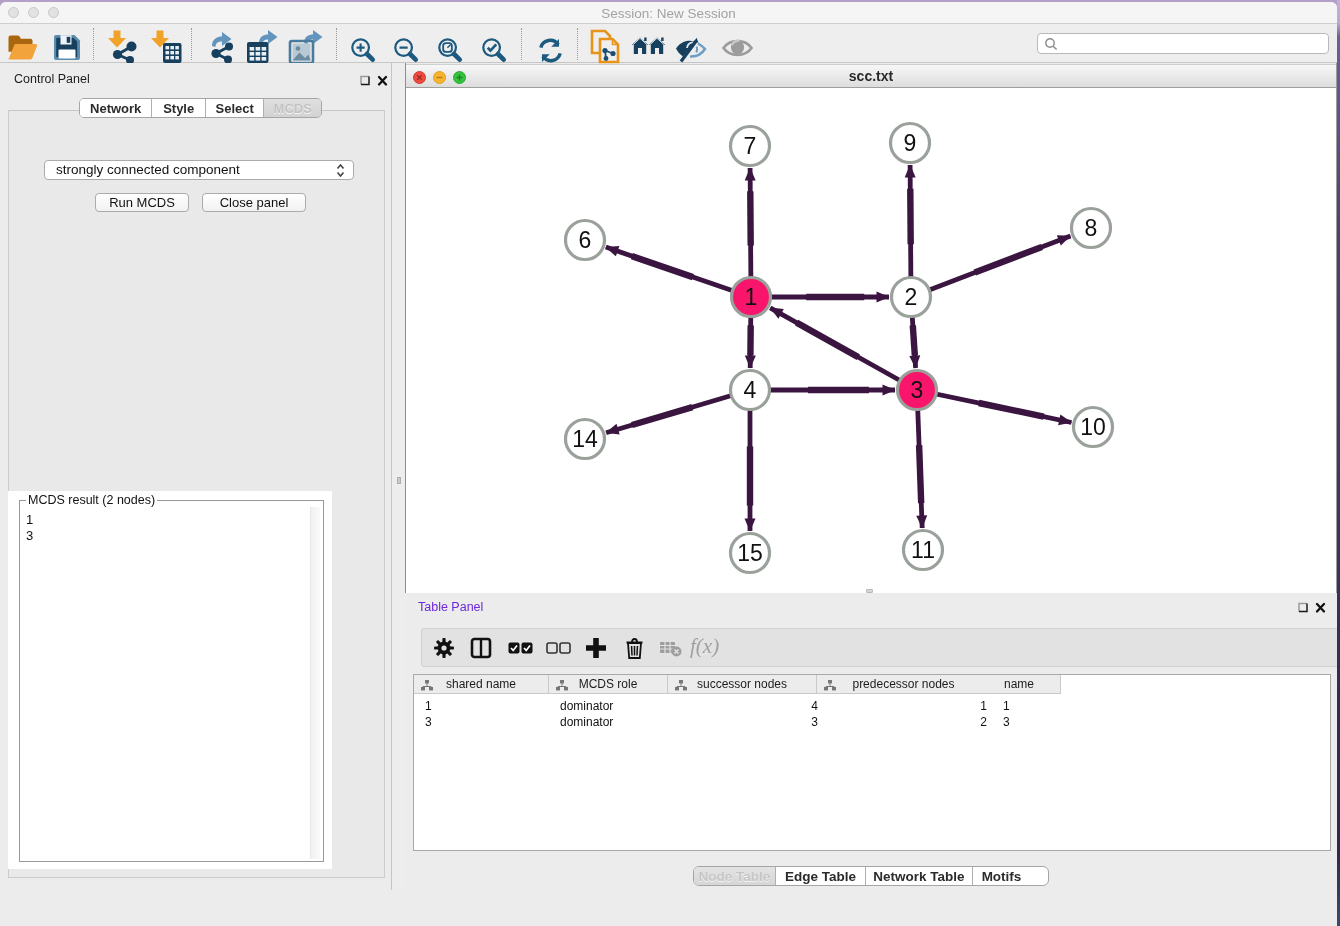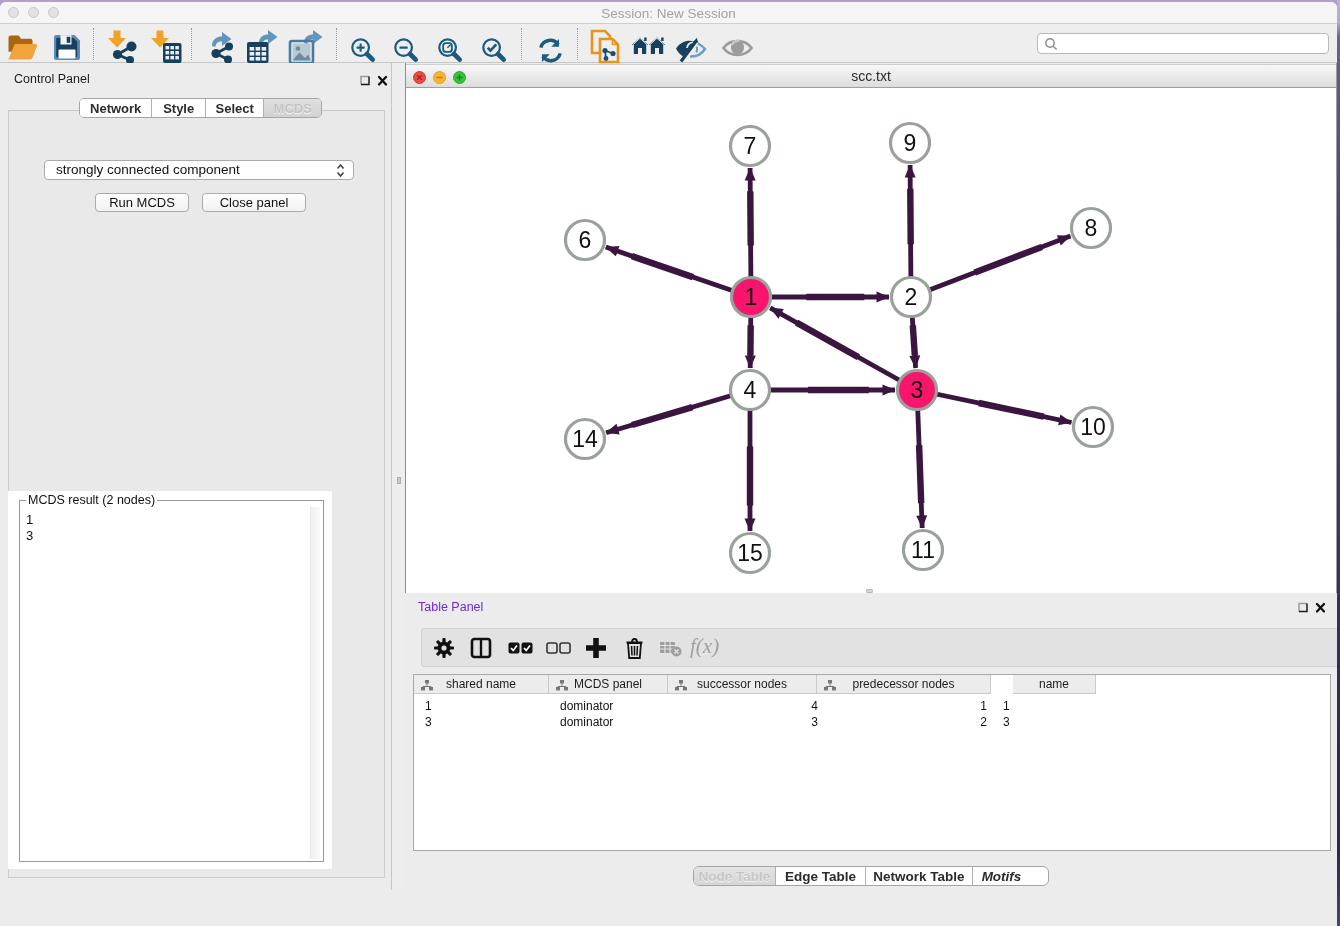--- a/index.html
+++ b/index.html
@@ -32,21 +32,21 @@
 #whitepane { position:absolute; left:8px; top:428px; width:324px; height:378px; background:#fff; }
 #fieldset { position:absolute; left:11px; top:9px; right:8px; bottom:7px; border:1px solid #989898; }
 #fslegend { position:absolute; left:6px; top:-8px; background:#fff; padding:0 2px; font-size:12.5px; color:#111; }
 #mcdstext { position:absolute; left:6px; top:11px; font-size:13px; color:#111; line-height:16px; }
 #mcdsscroll { position:absolute; right:3px; top:6px; width:10px; bottom:2px; background:linear-gradient(90deg,#f1f1f1,#fafafa); border-left:1px solid #e8e8e8; }
 
 #gutter { position:absolute; left:392px; top:61px; width:13px; height:827px; background:#ededed; }
 
 #netwin { position:absolute; left:405px; top:61px; width:932px; height:530px; border-left:1px solid #8e8e8e; border-right:1px solid #9e9e9e; }
 #nettitle { position:absolute; left:0; top:1px; width:100%; height:24px; background:linear-gradient(#f7f7f7,#dddddd); border-bottom:1px solid #9f9f9f; border-top:1px solid #cfcfcf; }
-#nettitletext { position:absolute; width:100%; text-align:center; top:3px; font-size:14px; font-weight:400; color:#2a2a2a; }
+#nettitletext { position:absolute; width:100%; text-align:center; top:3px; font-size:14px; font-weight:700; color:#2a2a2a; }
 .mac { position:absolute; top:6px; width:13px; height:13px; border-radius:50%; }
 #canvas { position:absolute; left:0; top:25px; width:930px; height:505px; background:#fff; }
 
 #tpanel { position:absolute; left:405px; top:594px; width:935px; height:294px; background:#ececec; }
 #tphead { position:absolute; left:13px; top:4px; font-size:12.5px; color:#6d28d9; }
 #ttoolbar { position:absolute; left:16px; top:32px; width:919px; height:39px; background:#e2e2e2; border:1px solid #d0d0d0; border-radius:3px; }
 #ttable { position:absolute; left:8px; top:78px; width:918px; height:177px; background:#fff; border:1px solid #a9a9a9; }
 .thdr { position:absolute; top:0; height:19px; background:#ececec; border-right:1px solid #c9c9c9; border-bottom:1px solid #c9c9c9; font-size:12px; color:#1c1c1c; text-align:center; line-height:18px; }
 .tcell { position:absolute; font-size:12px; color:#111; height:16px; line-height:16px; }
 #btabs { left:288px; top:270px; width:356px; border-radius:6px; }
@@ -402,24 +402,24 @@
           <path d="M0 4.5 h15 M5 1 v11 M10 1 v11 M0 8 h15"></path>
         </g>
         <circle cx="16.5" cy="10.5" r="5" fill="#9e9e9e"></circle>
         <path d="M14.5 8.5 l4 4 M18.5 8.5 l-4 4" stroke="#e2e2e2" stroke-width="1.5"></path>
       </svg>
 
       <div class="abs" style="left:268px;top:5px;font-family:'Liberation Serif',serif;font-style:italic;font-size:21px;color:#a0a0a0;">f(x)</div>
     </div>
     <div id="ttable">
       <div class="thdr" style="left:0px; width:135px;">shared name</div>
-      <div class="thdr" style="left:135px; width:119px;">MCDS panel</div>
+      <div class="thdr" style="left:135px; width:119px;">MCDS role</div>
       <div class="thdr" style="left:254px; width:149px;">successor nodes</div>
       <div class="thdr" style="left:403px; width:174px;">predecessor nodes</div>
-      <div class="thdr" style="left:599px; width:83px;">name</div>
+      <div class="thdr" style="left:564px; width:83px;">name</div>
       <svg class="abs hicon" style="left:7px;top:5px;" width="12" height="11" viewBox="0 0 12 11">
           <g fill="#777">
             <rect x="4" y="0" width="4" height="3.4"></rect>
             <rect x="0" y="7" width="4" height="3.4"></rect>
             <rect x="8" y="7" width="4" height="3.4"></rect>
           </g>
           <path d="M6 3 v2.5 M2 10 v-3.5 h8 v3.5 M2 6.5 v0 M6 5.5 v1" stroke="#777" stroke-width="1" fill="none"></path>
         </svg>
       <svg class="abs hicon" style="left:142px;top:5px;" width="12" height="11" viewBox="0 0 12 11">
           <g fill="#777">
@@ -453,21 +453,21 @@
       <div class="tcell" style="left:11px; top:39px;">3</div>
       <div class="tcell" style="left:146px; top:39px;">dominator</div>
       <div class="tcell" style="left:254px; top:39px; width:150px; text-align:right;">3</div>
       <div class="tcell" style="left:403px; top:39px; width:170px; text-align:right;">2</div>
       <div class="tcell" style="left:589px; top:39px;">3</div>
     </div>
     <div class="tabbar" id="btabs">
       <div class="tab sel" style="width:81px;">Node Table</div>
       <div class="tab" style="width:90px;">Edge Table</div>
       <div class="tab" style="width:107px;">Network Table</div>
-      <div class="tab" style="width:58px;font-style:italic;">Motifs</div>
+      <div class="tab" style="width:58px;">Motifs</div>
     </div>
   </div>
   <div id="searchbox" style="top:31px;">
     <svg class="abs" style="left:6px;top:3px;" width="15" height="15" viewBox="0 0 15 15">
       <circle cx="6" cy="6" r="4.2" fill="none" stroke="#8a8a8a" stroke-width="1.4"></circle>
       <line x1="9.2" y1="9.2" x2="12.6" y2="12.6" stroke="#8a8a8a" stroke-width="1.4"></line>
     </svg>
   </div>
 </div>
 

